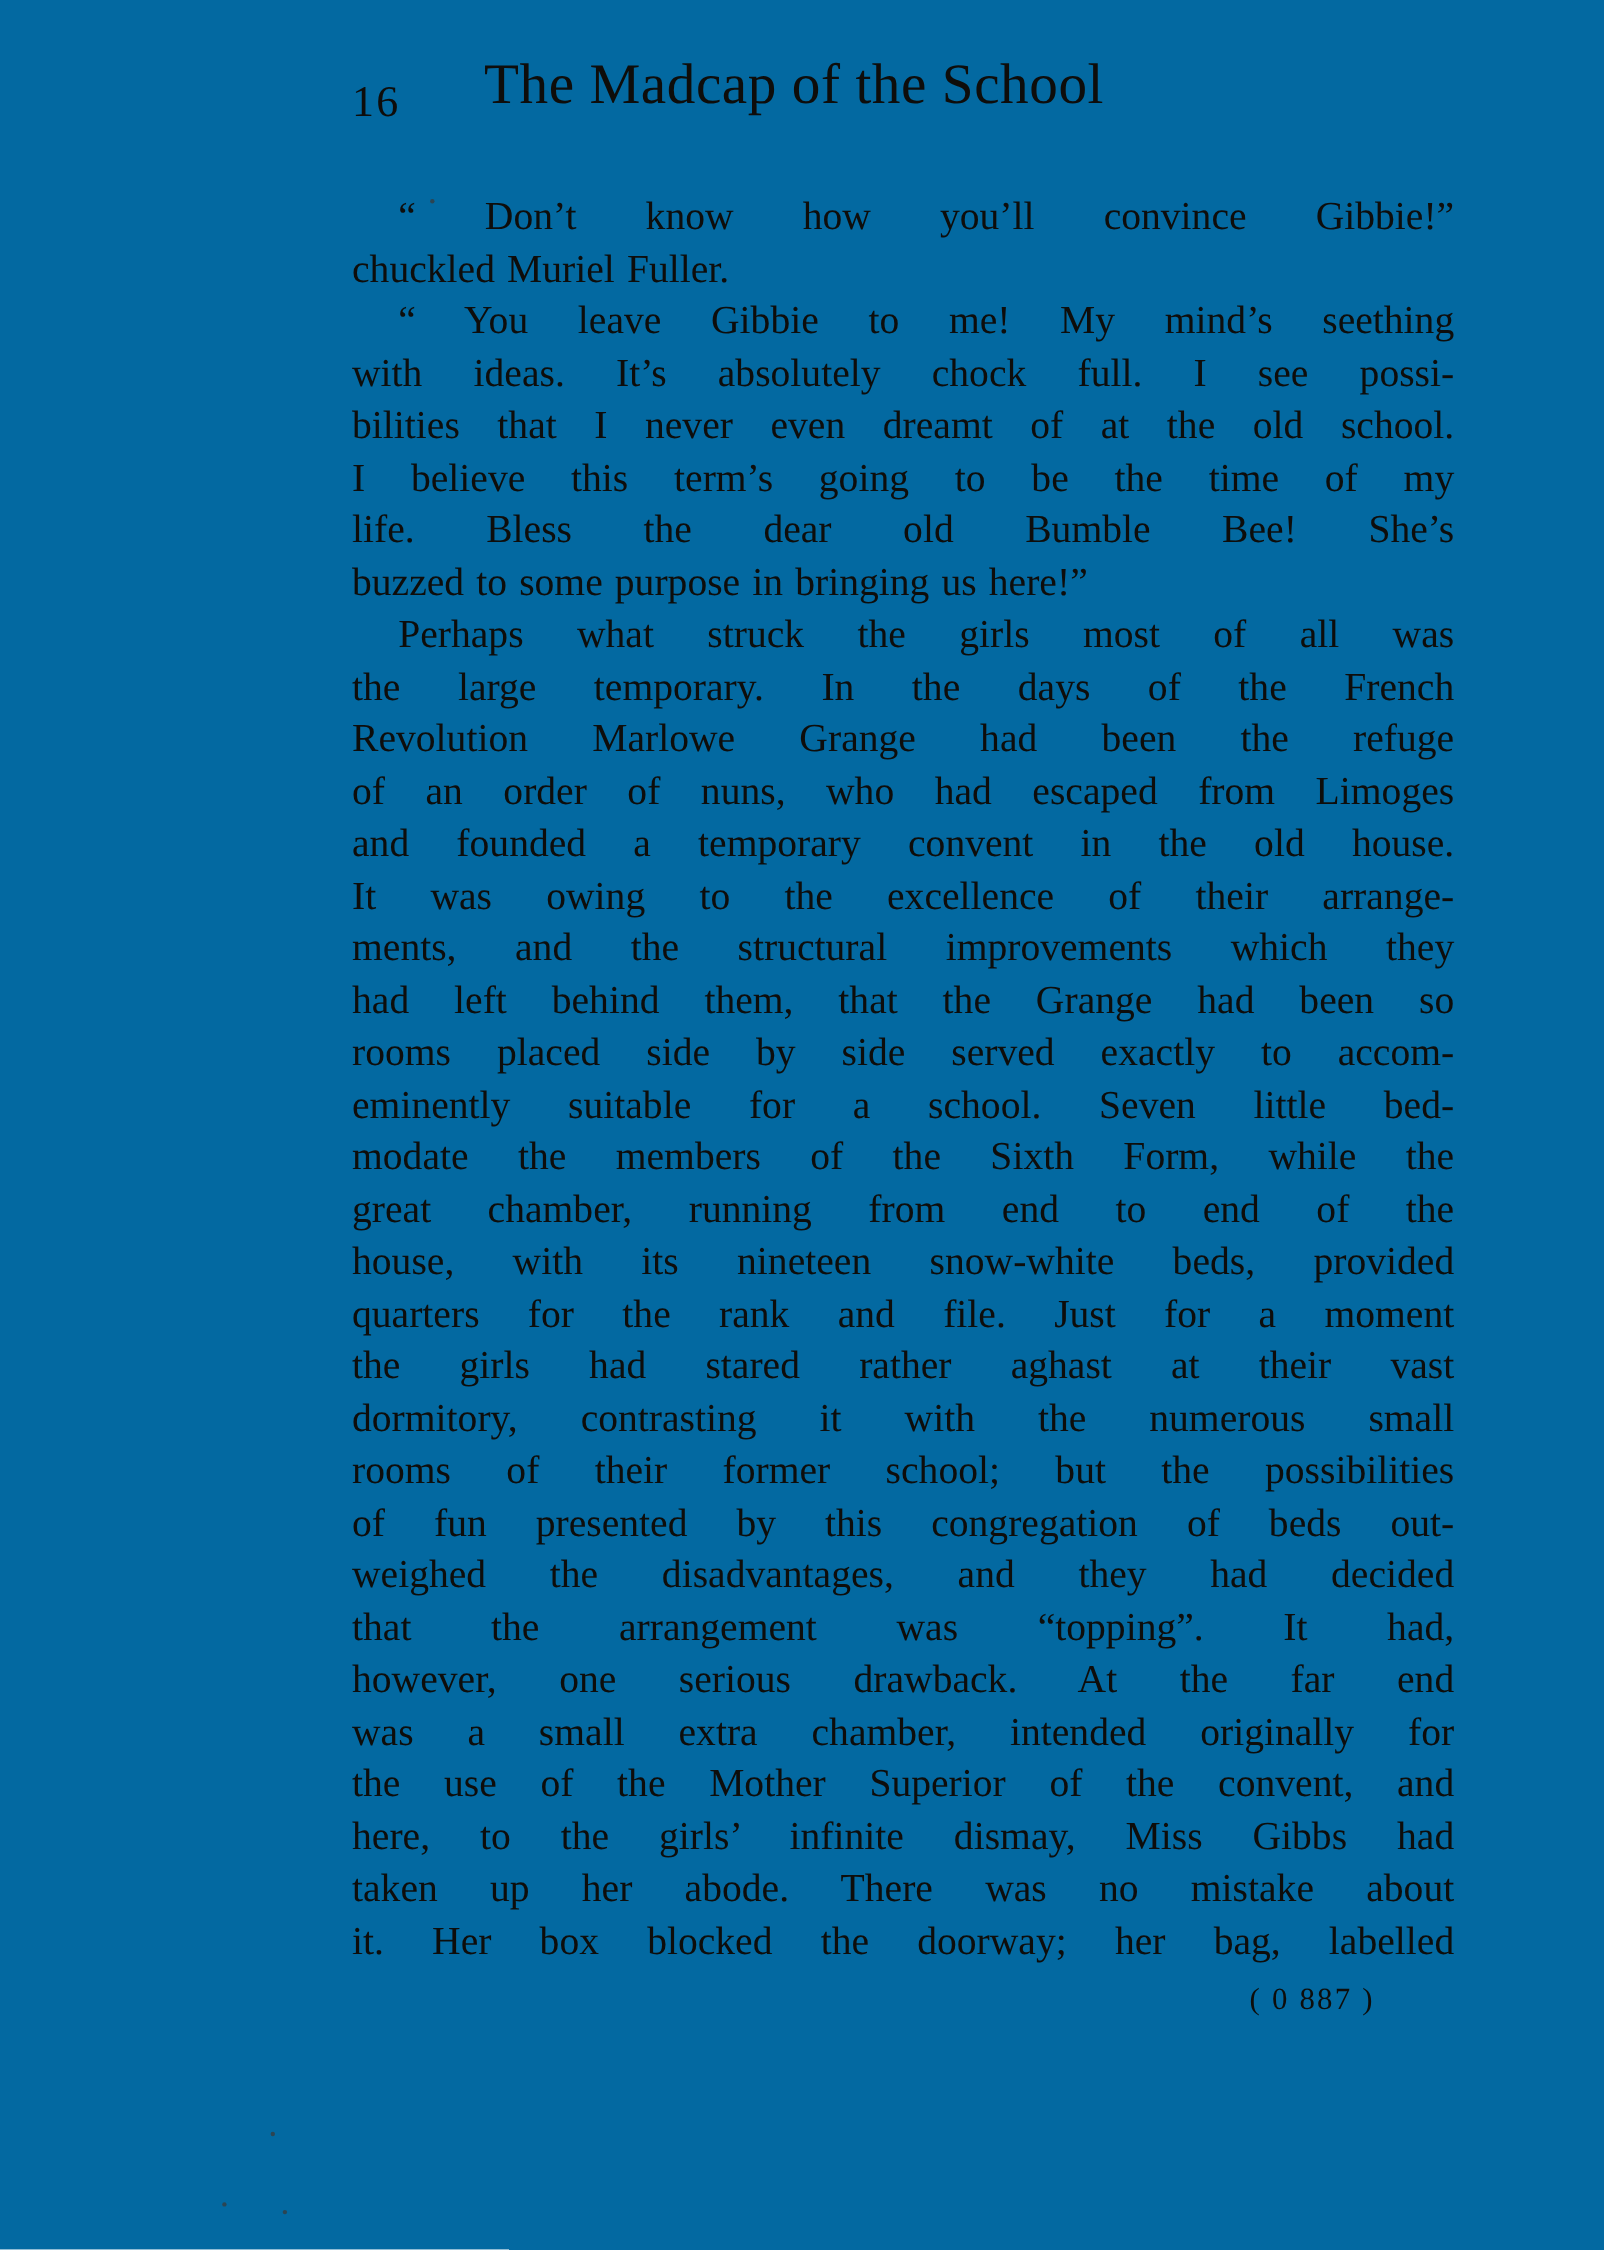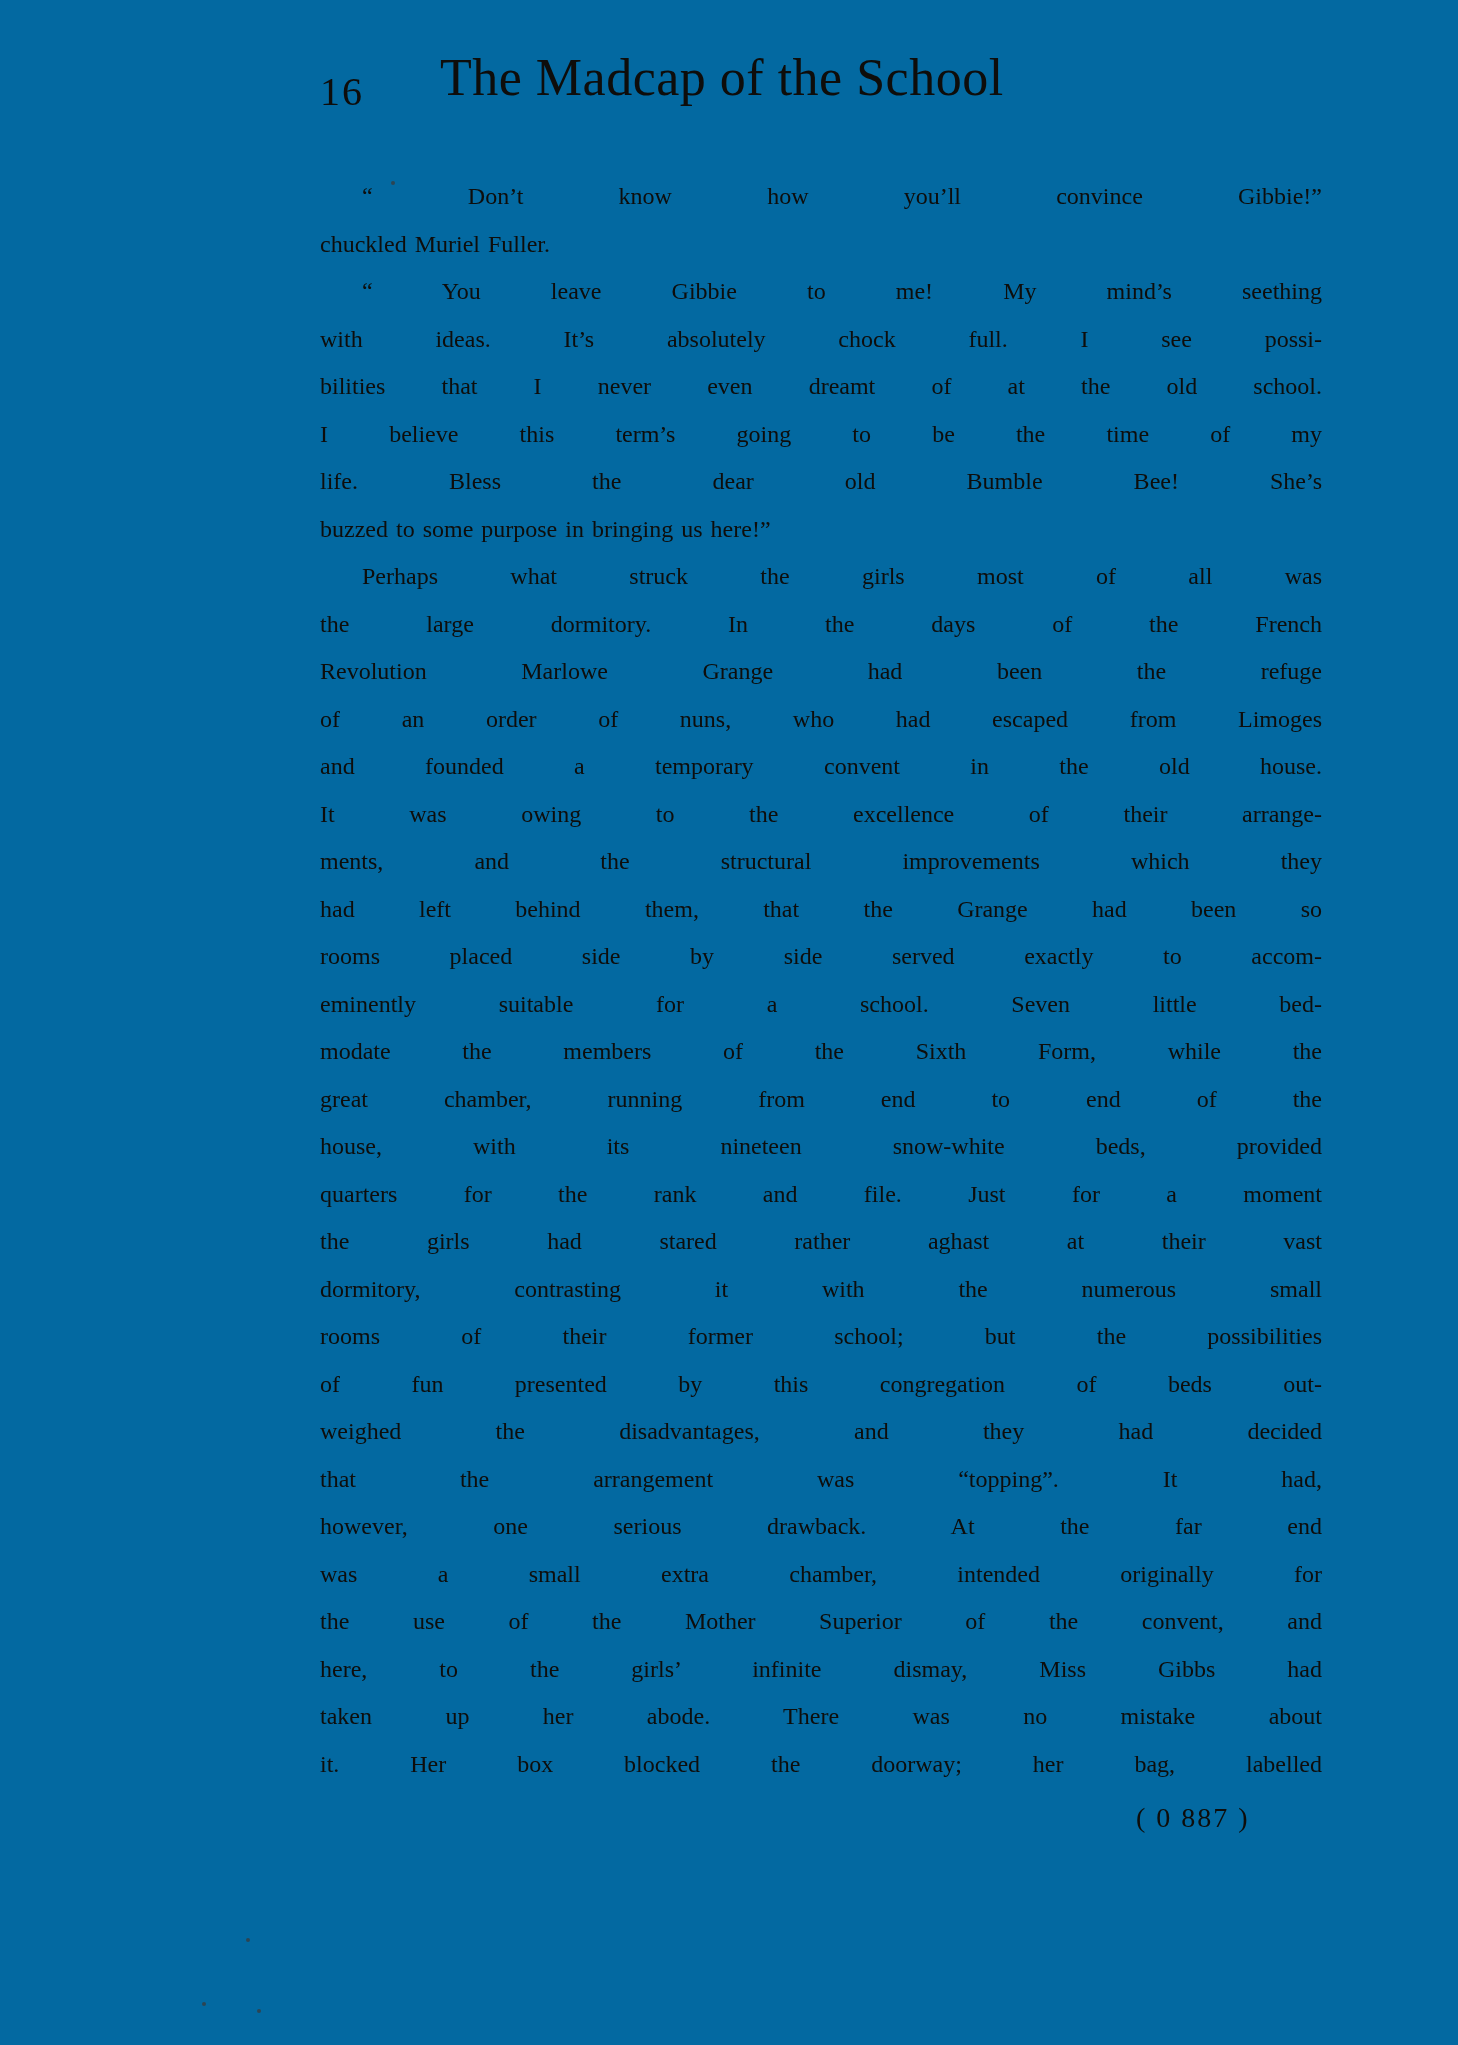--- a/index.html
+++ b/index.html
@@ -30,21 +30,21 @@
     line-height: 1;
     white-space: nowrap;
     letter-spacing: 0.5px;
   }
   
   .body-text {
     position: absolute;
     left: 320px;
     top: 173px;
     width: 1002px;
-    font-size: 24px;
+    font-size: 36px;
     line-height: 47.5px;
     word-spacing: 2px;
   }
   .paragraph { margin: 0; }
   .line {
     text-align: justify;
     text-align-last: justify;
     min-height: 47.5px;
   }
   .line.first { text-indent: 42px; }
@@ -88,21 +88,21 @@
       <div class="paragraph">
         <div class="line first">“ You leave Gibbie to me!  My mind’s seething</div>
         <div class="line">with ideas.  It’s absolutely chock full.  I see possi-</div>
         <div class="line">bilities that I never even dreamt of at the old school.</div>
         <div class="line">I believe this term’s going to be the time of my</div>
         <div class="line">life.  Bless the dear old Bumble Bee!  She’s</div>
         <div class="line last">buzzed to some purpose in bringing us here!”</div>
       </div>
       <div class="paragraph">
         <div class="line first">Perhaps what struck the girls most of all was</div>
-        <div class="line">the large dormitory.  In the days of the French</div>
+        <div class="line">the large temporary.  In the days of the French</div>
         <div class="line">Revolution Marlowe Grange had been the refuge</div>
         <div class="line">of an order of nuns, who had escaped from Limoges</div>
         <div class="line">and founded a temporary convent in the old house.</div>
         <div class="line">It was owing to the excellence of their arrange-</div>
         <div class="line">ments, and the structural improvements which they</div>
         <div class="line">had left behind them, that the Grange had been so</div>
         <div class="line">rooms placed side by side served exactly to accom-</div>
         <div class="line">eminently suitable for a school.  Seven little bed-</div>
         <div class="line">modate the members of the Sixth Form, while the</div>
         <div class="line">great chamber, running from end to end of the</div>

